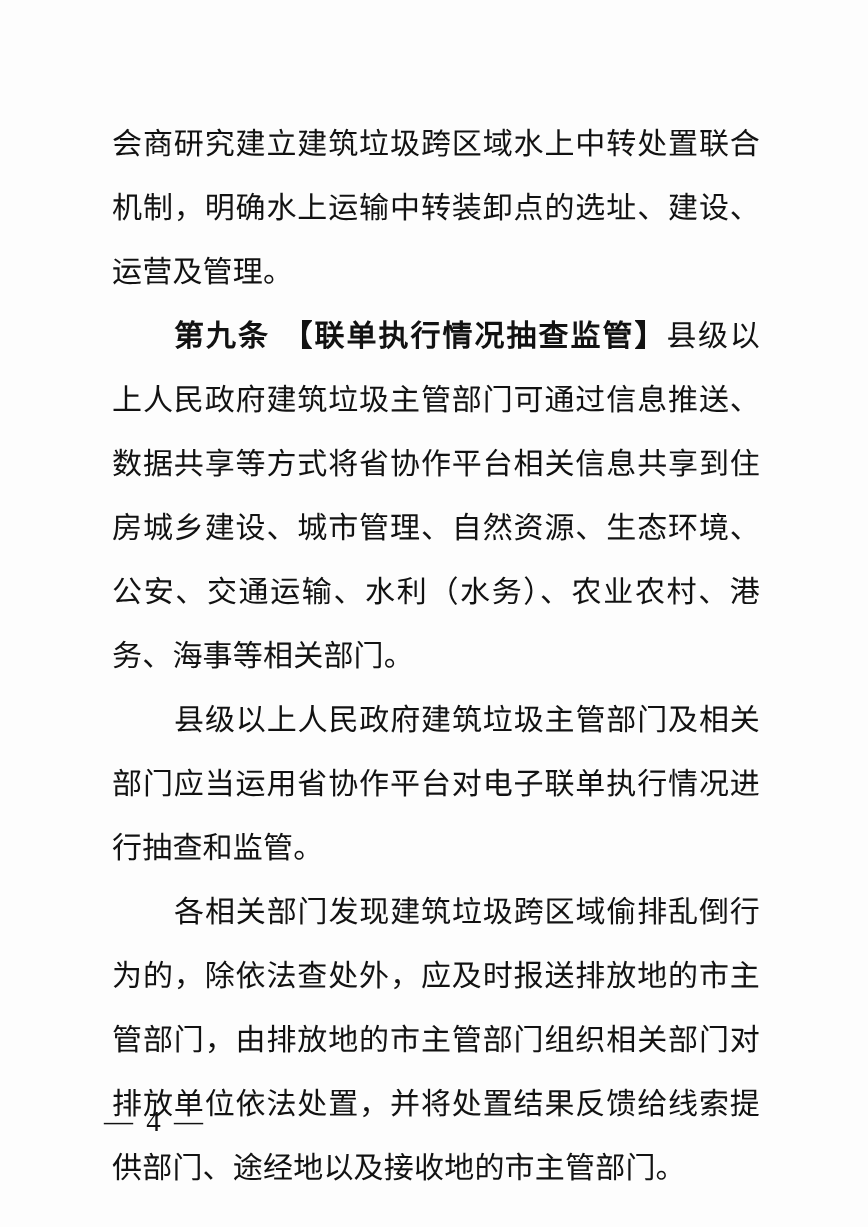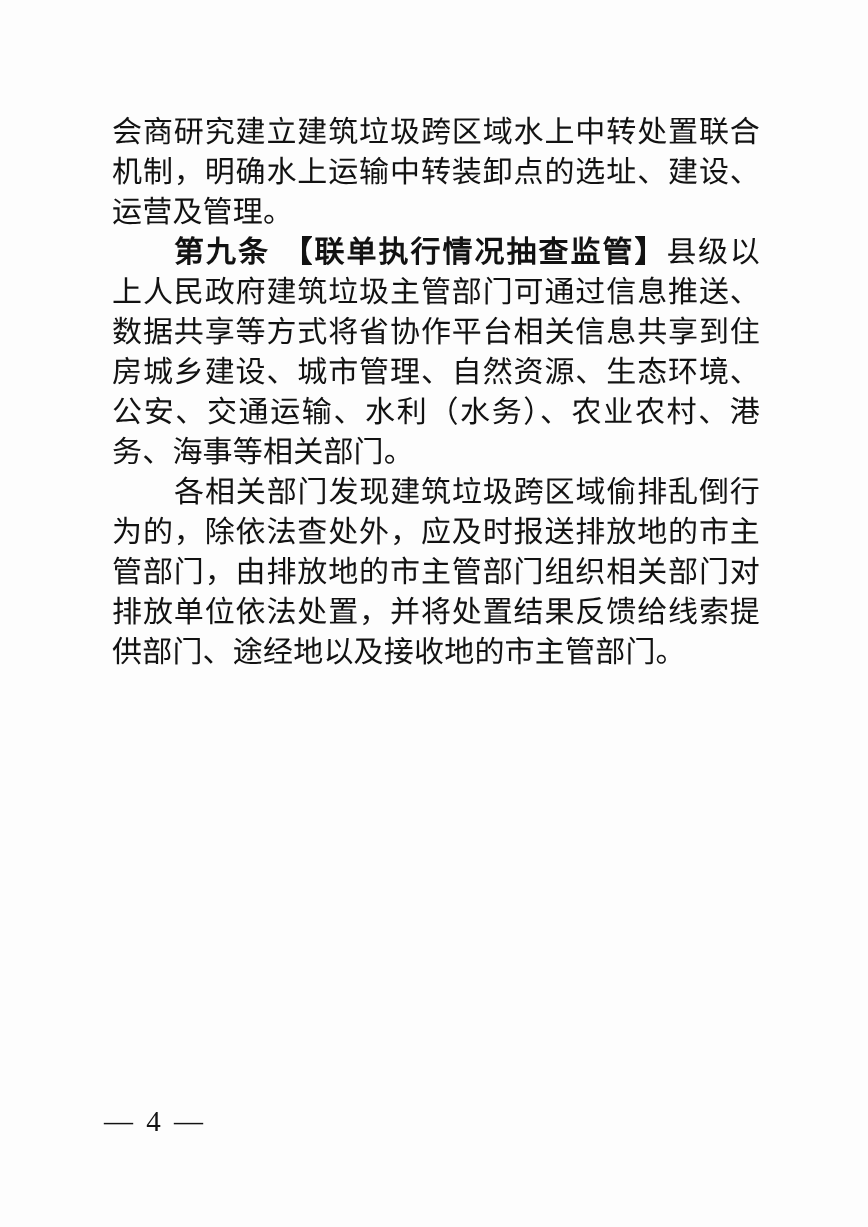--- a/index.html
+++ b/index.html
@@ -30,21 +30,21 @@
     position: absolute;
     left: 112px;
     top: 112px;
     width: 648px;
   }
 
   
   .para {
     margin: 0;
     font-size: 30px;
-    line-height: 40px;
+    line-height: 64px;
     text-align: justify;
     text-justify: inter-character;
     text-align-last: left;
     letter-spacing: 0.2px;
     color: #121212;
     word-break: break-all;
   }
   .para.indent {
     text-indent: 62px;
   }
@@ -80,20 +80,21 @@
 <body>
 
 <div class="page">
 
   <div class="text-column">
 
     <p class="para cont">会商研究建立建筑垃圾跨区域水上中转处置联合机制，明确水上运输中转装卸点的选址、建设、运营及管理。</p>
 
     <p class="para indent"><span class="article-label"><span>第九条</span><span class="gap"></span><span>【联单执行情况抽查监管】</span></span><span>县级以上人民政府建筑垃圾主管部门可通过信息推送、数据共享等方式将省协作平台相关信息共享到住房城乡建设、城市管理、自然资源、生态环境、公安、交通运输、水利（水务）、农业农村、港务、海事等相关部门。</span></p>
 
+    <p class="para indent">县级以上人民政府建筑垃圾主管部门及相关部门应当运用省协作平台对电子联单执行情况进行抽查和监管。</p>
 
 
     <p class="para indent">各相关部门发现建筑垃圾跨区域偷排乱倒行为的，除依法查处外，应及时报送排放地的市主管部门，由排放地的市主管部门组织相关部门对排放单位依法处置，并将处置结果反馈给线索提供部门、途经地以及接收地的市主管部门。</p>
 
   </div>
 
   <div class="page-number">— 4 —</div>
 
 </div>
 

